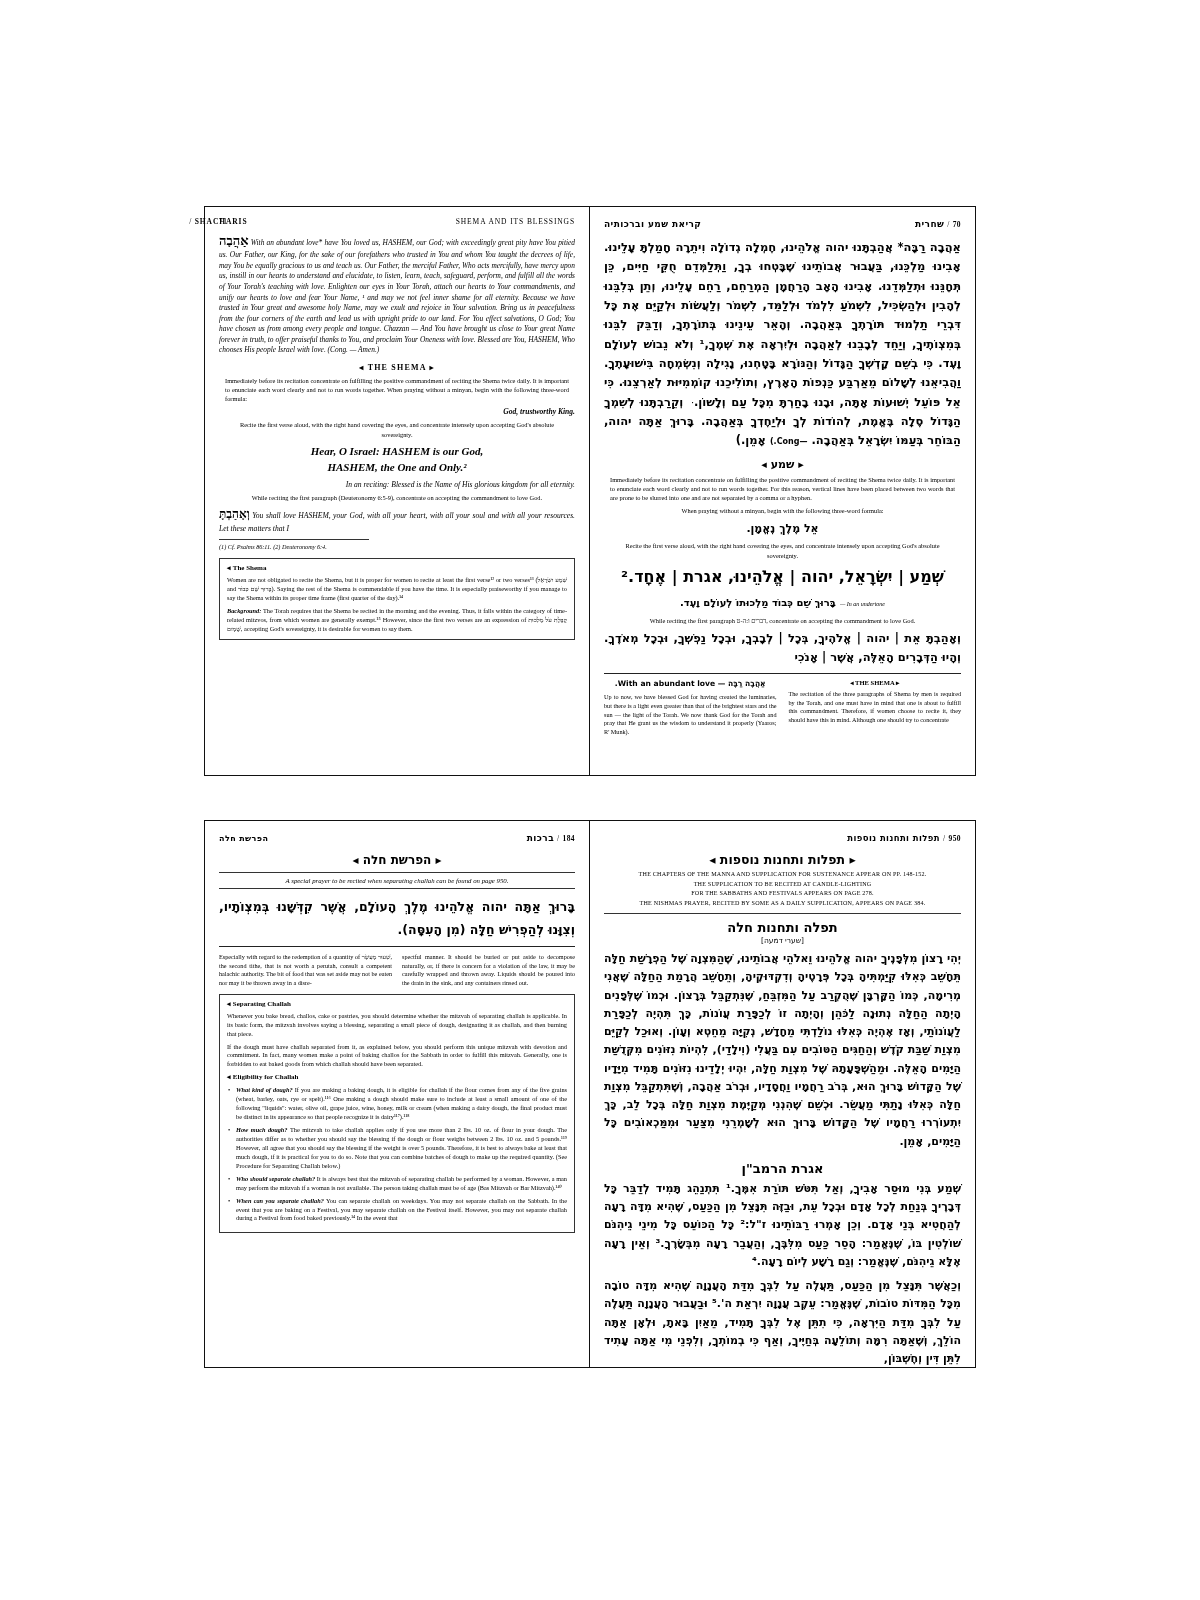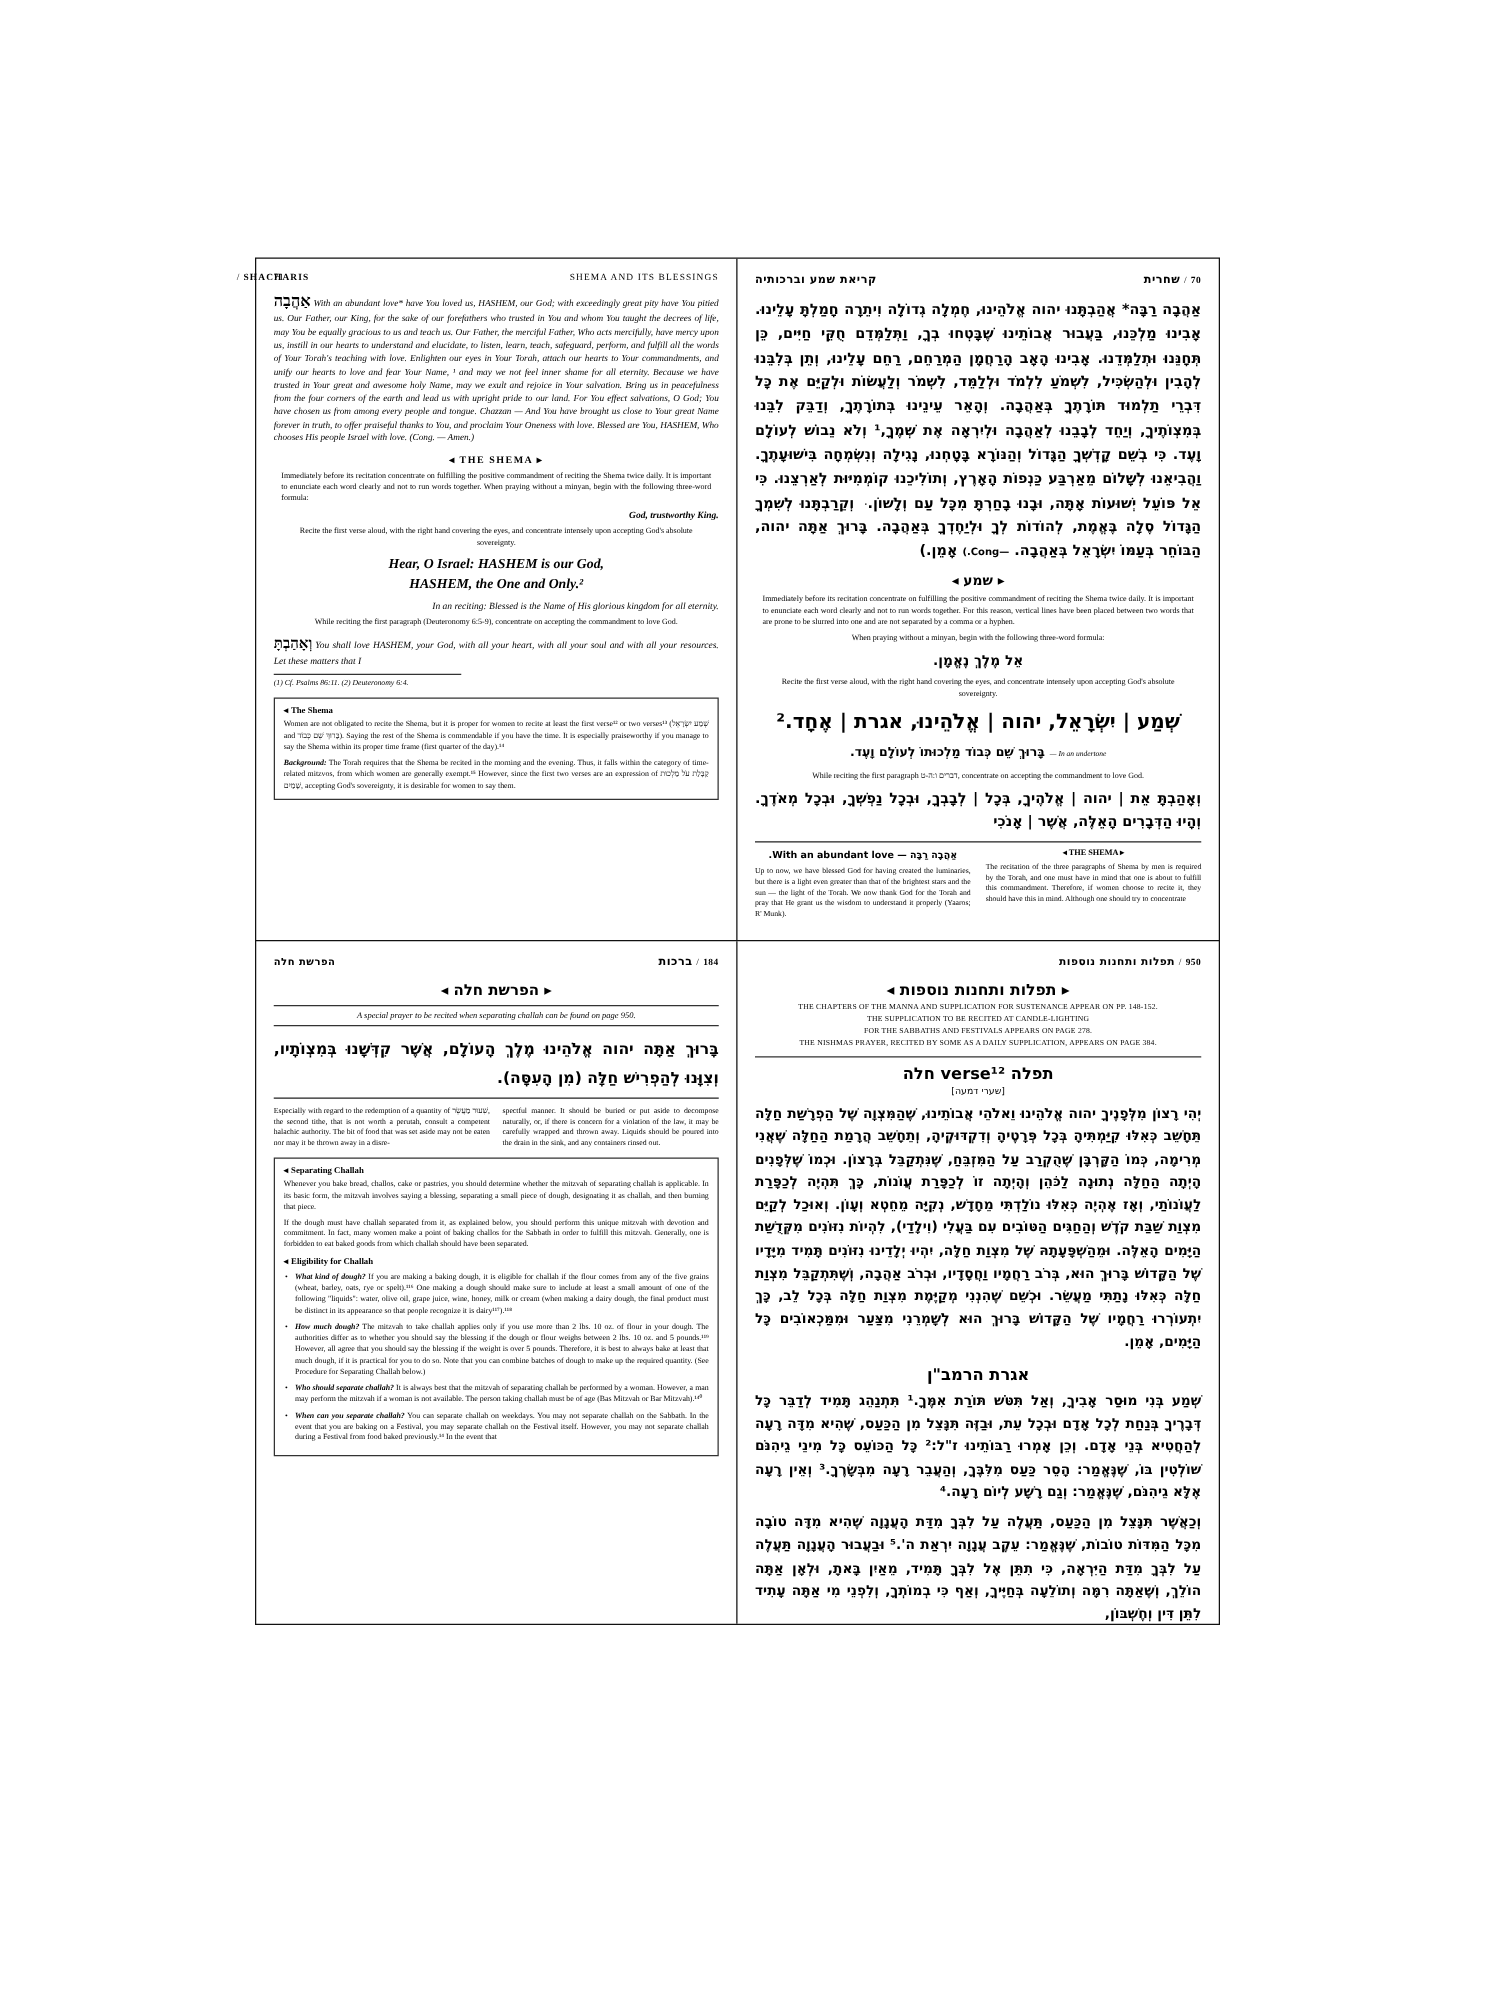--- a/index.html
+++ b/index.html
@@ -20,21 +20,21 @@
   .spread {
     position: absolute;
     left: 204px;
     width: 772px;
     border: 1.5px solid #111;
     background: #fff;
     box-sizing: border-box;
     display: flex;
   }
   #spread-top { top: 206px; height: 570px; }
-  #spread-bottom { top: 752px; height: 548px; }
+  #spread-bottom { top: 820px; height: 548px; }
 
   .page {
     box-sizing: border-box;
     padding: 10px 14px 8px 14px;
     position: relative;
   }
   .page-left  { width: 50%; border-right: 1.5px solid #111; }
   .page-right { width: 50%; }
 
   
@@ -418,21 +418,21 @@
 
     <div class="secthead heb-head" style="font-size:12.5px">
       ◂ <span>תפלות ותחנות נוספות</span> ▸
     </div>
 
     <div class="allcapsnote" style="white-space:pre-line">THE CHAPTERS OF THE MANNA AND SUPPLICATION FOR SUSTENANCE APPEAR ON PP. 148-152.
 THE SUPPLICATION TO BE RECITED AT CANDLE-LIGHTING
 FOR THE SABBATHS AND FESTIVALS APPEARS ON PAGE 278.
 THE NISHMAS PRAYER, RECITED BY SOME AS A DAILY SUPPLICATION, APPEARS ON PAGE 384.</div>
 
-    <div class="heb-title">תפלה verse¹² חלה</div>
+    <div class="heb-title">תפלה ותחנות חלה</div>
     <div class="heb-subtitle">[שערי דמעה]</div>
 
     <div class="heb" style="font-size:11px;line-height:1.66">יְהִי רָצוֹן מִלְּפָנֶיךָ יהוה אֱלֹהֵינוּ וֵאלֹהֵי אֲבוֹתֵינוּ, שֶׁהַמִּצְוָה שֶׁל הַפְרָשַׁת חַלָּה תֵּחָשֵׁב כְּאִלּוּ קִיַּמְתִּיהָ בְּכָל פְּרָטֶיהָ וְדִקְדּוּקֶיהָ, וְתֵחָשֵׁב הֲרָמַת הַחַלָּה שֶׁאֲנִי מְרִימָה, כְּמוֹ הַקָּרְבָּן שֶׁהֻקְרַב עַל הַמִּזְבֵּחַ, שֶׁנִּתְקַבֵּל בְּרָצוֹן. וּכְמוֹ שֶׁלְּפָנִים הָיְתָה הַחַלָּה נְתוּנָה לַכֹּהֵן וְהָיְתָה זוֹ לְכַפָּרַת עֲוֹנוֹת, כָּךְ תִּהְיֶה לְכַפָּרַת לַעֲוֹנוֹתַי, וְאָז אֶהְיֶה כְּאִלּוּ נוֹלַדְתִּי מֵחָדָשׁ, נְקִיָּה מֵחֵטְא וְעָוֹן. וְאוּכַל לְקַיֵּם מִצְוַת שַׁבַּת קֹדֶשׁ וְהַחַגִּים הַטּוֹבִים עִם בַּעֲלִי (וִילָדַי), לִהְיוֹת נִזּוֹנִים מִקְּדֻשַּׁת הַיָּמִים הָאֵלֶּה. וּמֵהַשְׁפָּעָתָהּ שֶׁל מִצְוַת חַלָּה, יִהְיוּ יְלָדֵינוּ נִזּוֹנִים תָּמִיד מִיָּדָיו שֶׁל הַקָּדוֹשׁ בָּרוּךְ הוּא, בְּרֹב רַחֲמָיו וַחֲסָדָיו, וּבְרֹב אַהֲבָה, וְשֶׁתִּתְקַבֵּל מִצְוַת חַלָּה כְּאִלּוּ נָתַתִּי מַעֲשֵׂר. וּכְשֵׁם שֶׁהִנְנִי מְקַיֶּמֶת מִצְוַת חַלָּה בְּכָל לֵב, כָּךְ יִתְעוֹרְרוּ רַחֲמָיו שֶׁל הַקָּדוֹשׁ בָּרוּךְ הוּא לְשָׁמְרֵנִי מִצַּעַר וּמִמַּכְאוֹבִים כָּל הַיָּמִים, אָמֵן.</div>
 
     <div class="heb-title" style="margin-top:10px">אגרת הרמב"ן</div>
 
     <div class="heb" style="font-size:11px;line-height:1.66;margin-top:4px">שְׁמַע בְּנִי מוּסַר אָבִיךָ, וְאַל תִּטֹּשׁ תּוֹרַת אִמֶּךָ.¹ תִּתְנַהֵג תָּמִיד לְדַבֵּר כָּל דְּבָרֶיךָ בְּנַחַת לְכָל אָדָם וּבְכָל עֵת, וּבַזֶּה תִּנָּצֵל מִן הַכַּעַס, שֶׁהִיא מִדָּה רָעָה לְהַחֲטִיא בְּנֵי אָדָם. וְכֵן אָמְרוּ רַבּוֹתֵינוּ ז"ל:² כָּל הַכּוֹעֵס כָּל מִינֵי גֵיהִנֹּם שׁוֹלְטִין בּוֹ, שֶׁנֶּאֱמַר: הָסֵר כַּעַס מִלִּבֶּךָ, וְהַעֲבֵר רָעָה מִבְּשָׂרֶךָ.³ וְאֵין רָעָה אֶלָּא גֵיהִנֹּם, שֶׁנֶּאֱמַר: וְגַם רָשָׁע לְיוֹם רָעָה.⁴</div>
     <div class="heb" style="font-size:11px;line-height:1.66;margin-top:6px">וְכַאֲשֶׁר תִּנָּצֵל מִן הַכַּעַס, תַּעֲלֶה עַל לִבְּךָ מִדַּת הָעֲנָוָה שֶׁהִיא מִדָּה טוֹבָה מִכָּל הַמִּדּוֹת טוֹבוֹת, שֶׁנֶּאֱמַר: עֵקֶב עֲנָוָה יִרְאַת ה'.⁵ וּבַעֲבוּר הָעֲנָוָה תַּעֲלֶה עַל לִבְּךָ מִדַּת הַיִּרְאָה, כִּי תִתֵּן אֶל לִבְּךָ תָּמִיד, מֵאַיִן בָּאתָ, וּלְאָן אַתָּה הוֹלֵךְ, וְשֶׁאַתָּה רִמָּה וְתוֹלֵעָה בְּחַיֶּיךָ, וְאַף כִּי בְמוֹתְךָ, וְלִפְנֵי מִי אַתָּה עָתִיד לִתֵּן דִּין וְחֶשְׁבּוֹן,</div>
   </div>
 </div>

